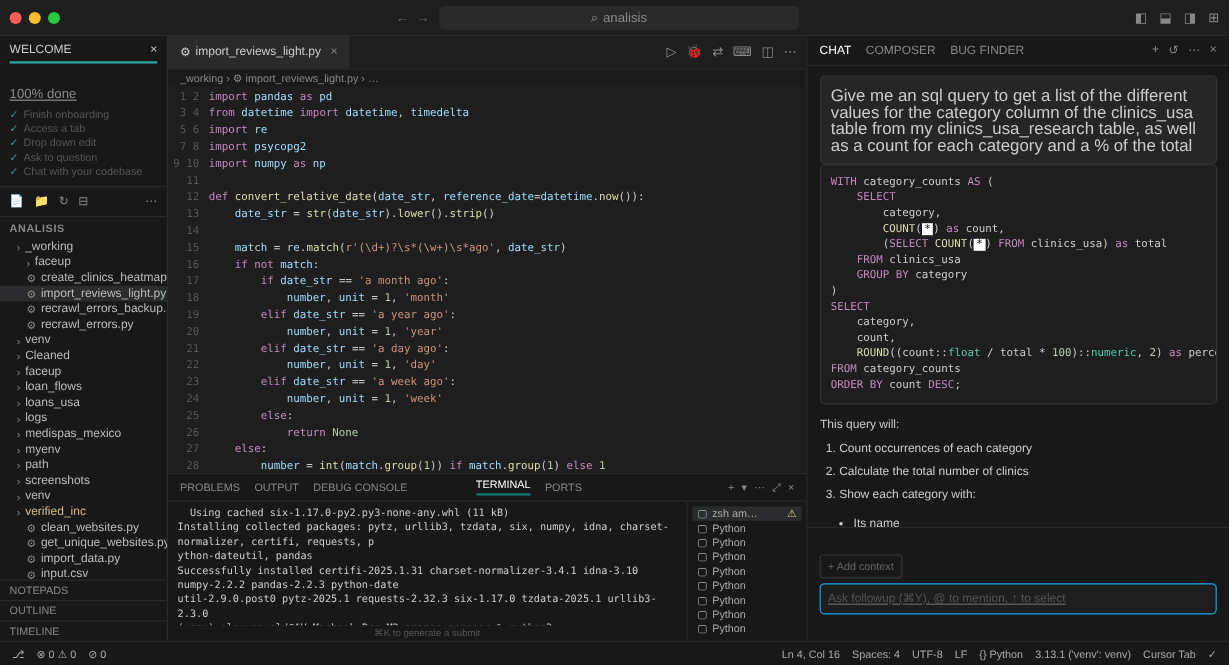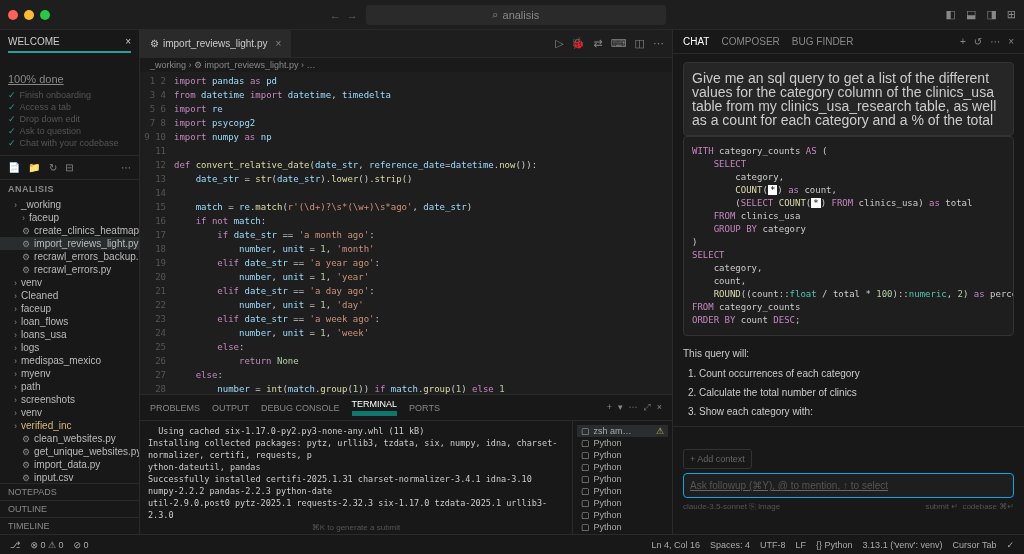--- a/index.html
+++ b/index.html
@@ -37,21 +37,21 @@
 .tab { padding: 0 10px; height: 100%; display: flex; align-items: center; gap: 4px; background: #2a2a2a; font-size: 10px; }
 .tab .close { color: #888; margin-left: 4px; }
 .tab-actions { margin-left: auto; display: flex; gap: 8px; padding-right: 8px; color: #888; }
 .breadcrumb { padding: 2px 10px; font-size: 9px; color: #888; }
 .code-area { flex: 1; display: flex; overflow: hidden; background: #1e1e1e; }
 .gutter { width: 34px; text-align: right; padding: 2px 8px 2px 0; color: #555; font-family: Menlo, monospace; font-size: 9px; line-height: 14px; }
 .code { flex: 1; font-family: Menlo, monospace; font-size: 9px; line-height: 14px; white-space: pre; overflow: hidden; padding: 2px 0; }
 .k { color: #c586c0; } .s { color: #ce9178; } .f { color: #dcdcaa; } .n { color: #b5cea8; } .v { color: #9cdcfe; } .t { color: #4ec9b0; }
 .term-panel { height: 140px; border-top: 1px solid #2a2a2a; display: flex; flex-direction: column; background: #181818; }
 .term-tabs { display: flex; gap: 12px; padding: 4px 10px; font-size: 9px; color: #888; border-bottom: 1px solid #2a2a2a; align-items: center; }
-.term-tabs .active { color: #fff; border-bottom: 5px solid #0f766e; padding-bottom: 2px; }
+.term-tabs .active { color: #fff; border-bottom: 2px solid #0f766e; padding-bottom: 2px; margin-left: 45px; }
 .term-tabs .right { margin-left: auto; display: flex; gap: 6px; }
 .term-body { flex: 1; display: flex; overflow: hidden; }
 .term-out { flex: 1; font-family: Menlo, monospace; font-size: 8.5px; line-height: 12px; padding: 4px 8px; overflow: hidden; white-space: pre-wrap; }
 .term-bottom-hint { text-align: center; color: #555; font-size: 8px; padding: 2px; }
 .term-side { width: 100px; border-left: 1px solid #2a2a2a; font-size: 9px; padding: 4px; }
 .term-side-item { padding: 1px 4px; color: #aaa; display: flex; align-items: center; gap: 4px; }
 .term-side-item.active { background: #2a2d2e; }
 .term-side-item .warn { color: #d7ba7d; margin-left: auto; }
 .ai-panel { width: 352px; background: #181818; border-left: 1px solid #2a2a2a; display: flex; flex-direction: column; font-size: 10px; }
 .ai-tabs { display: flex; gap: 12px; padding: 6px 10px; border-bottom: 1px solid #2a2a2a; align-items: center; }
@@ -450,24 +450,20 @@
         <ul id="explain-sub" style="margin-left:28px">
             <li>Its name</li>
             <li>Number of clinics</li>
           </ul>
 
       </div>
     </div>
     <div class="ai-input-area">
       <div class="ai-context">+ Add context</div>
       <div class="ai-input"><span style="color:#555">Ask followup (⌘Y), @ to mention, ↑ to select</span></div>
-      <div class="ai-footer">
-        <span><span>claude-3.5-sonnet</span> ⎘ Image</span>
-        <span><span>submit ↵</span>&nbsp;&nbsp;<span>codebase ⌘↵</span></span>
-      </div>
     </div>
   </div>
 </div>
 
 <div class="statusbar">
   <div class="sl" id="status-left">
       <span>⎇</span>
       <span>⊗ 0 ⚠ 0</span>
       <span>⊘ 0</span>
     </div>

